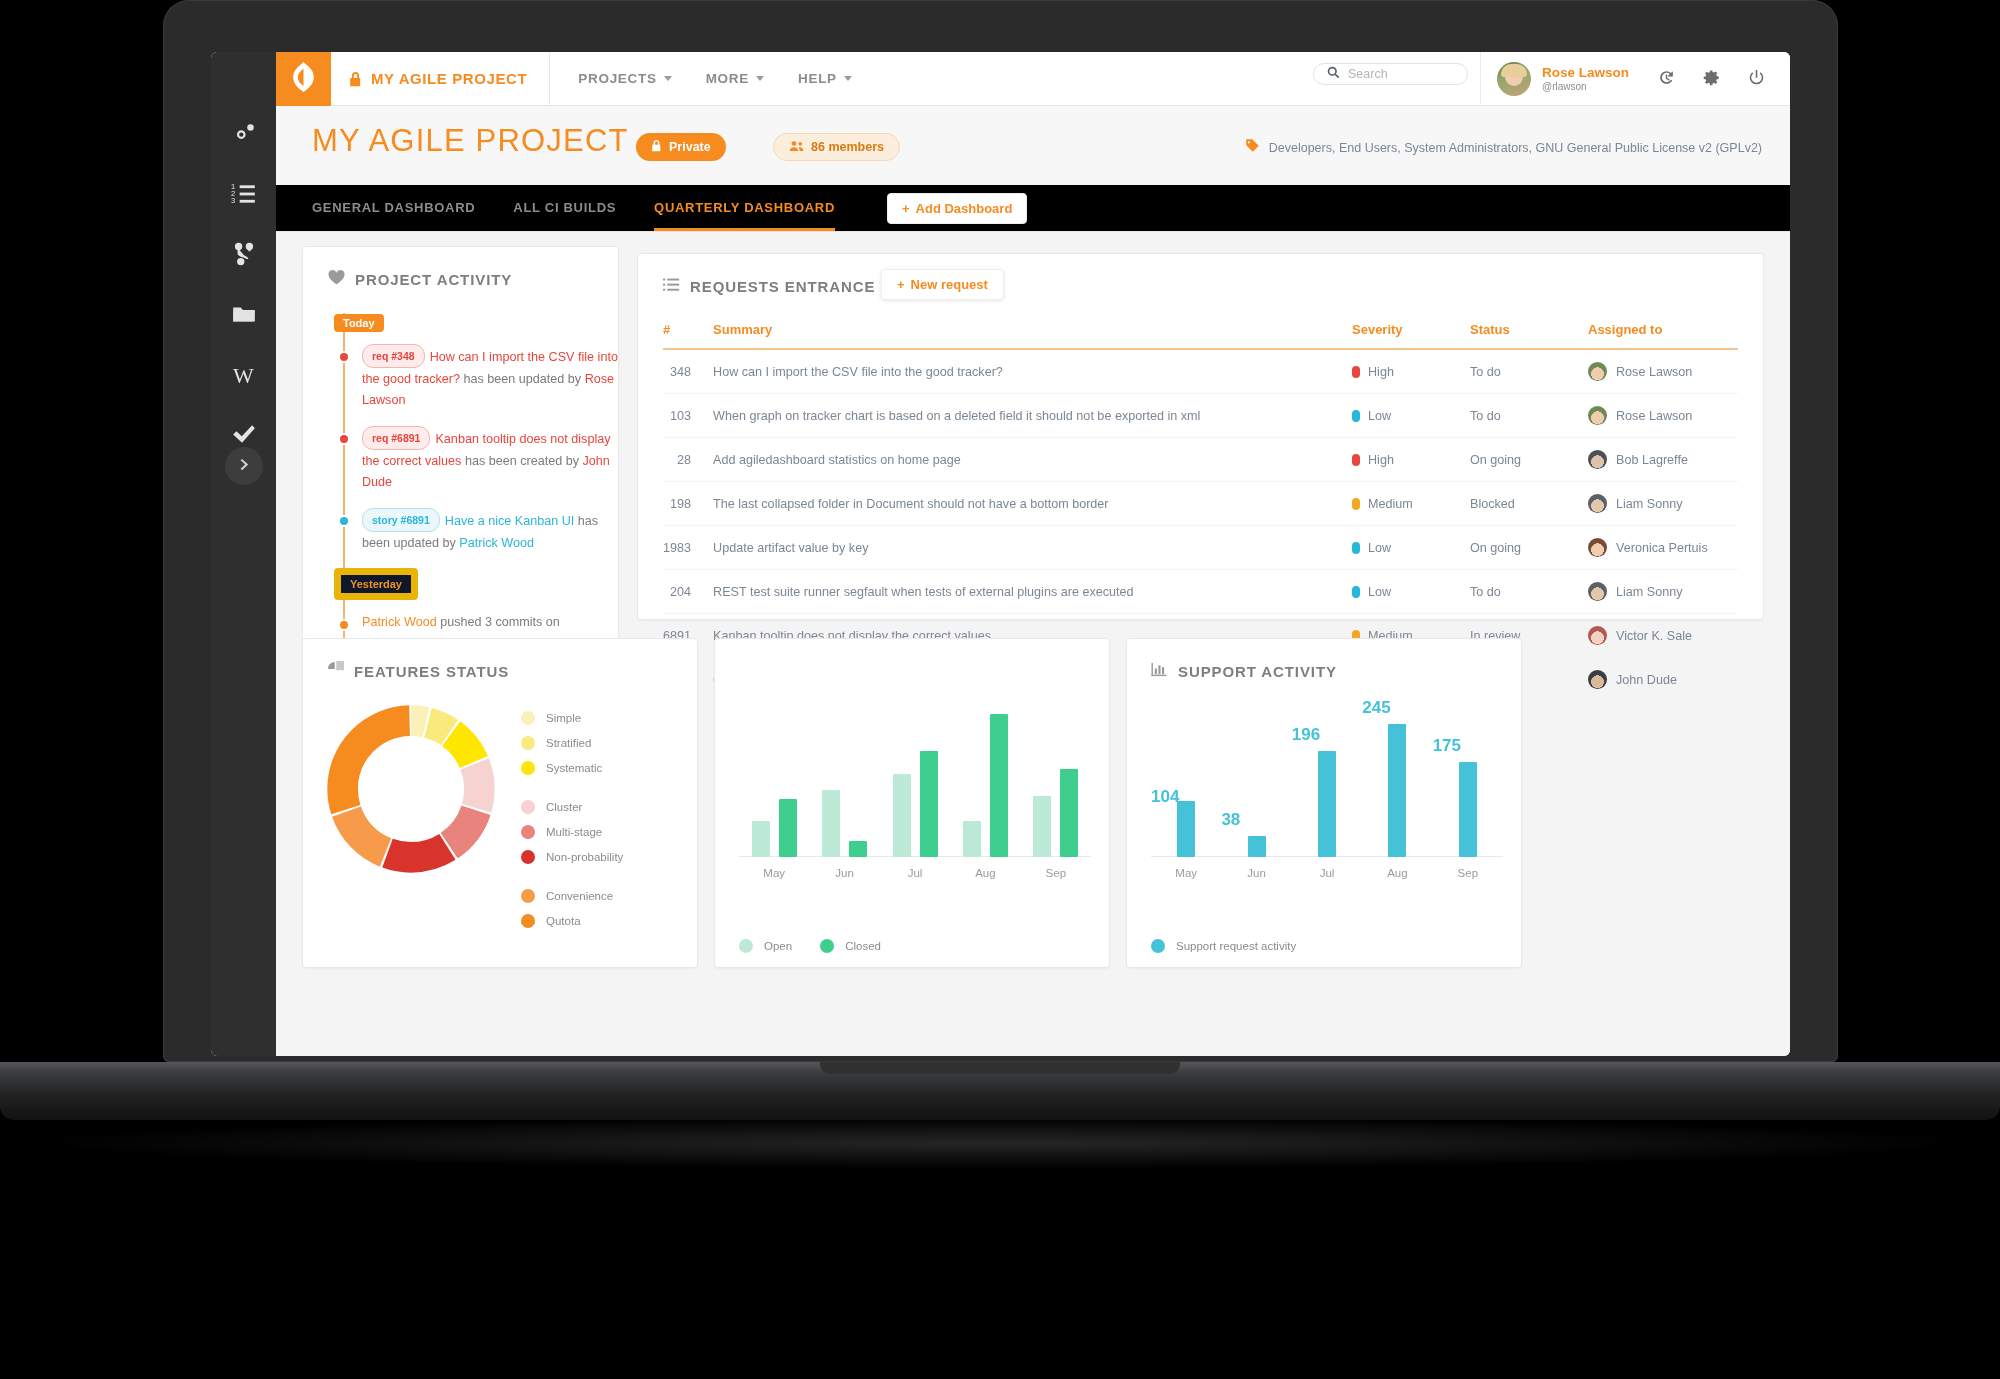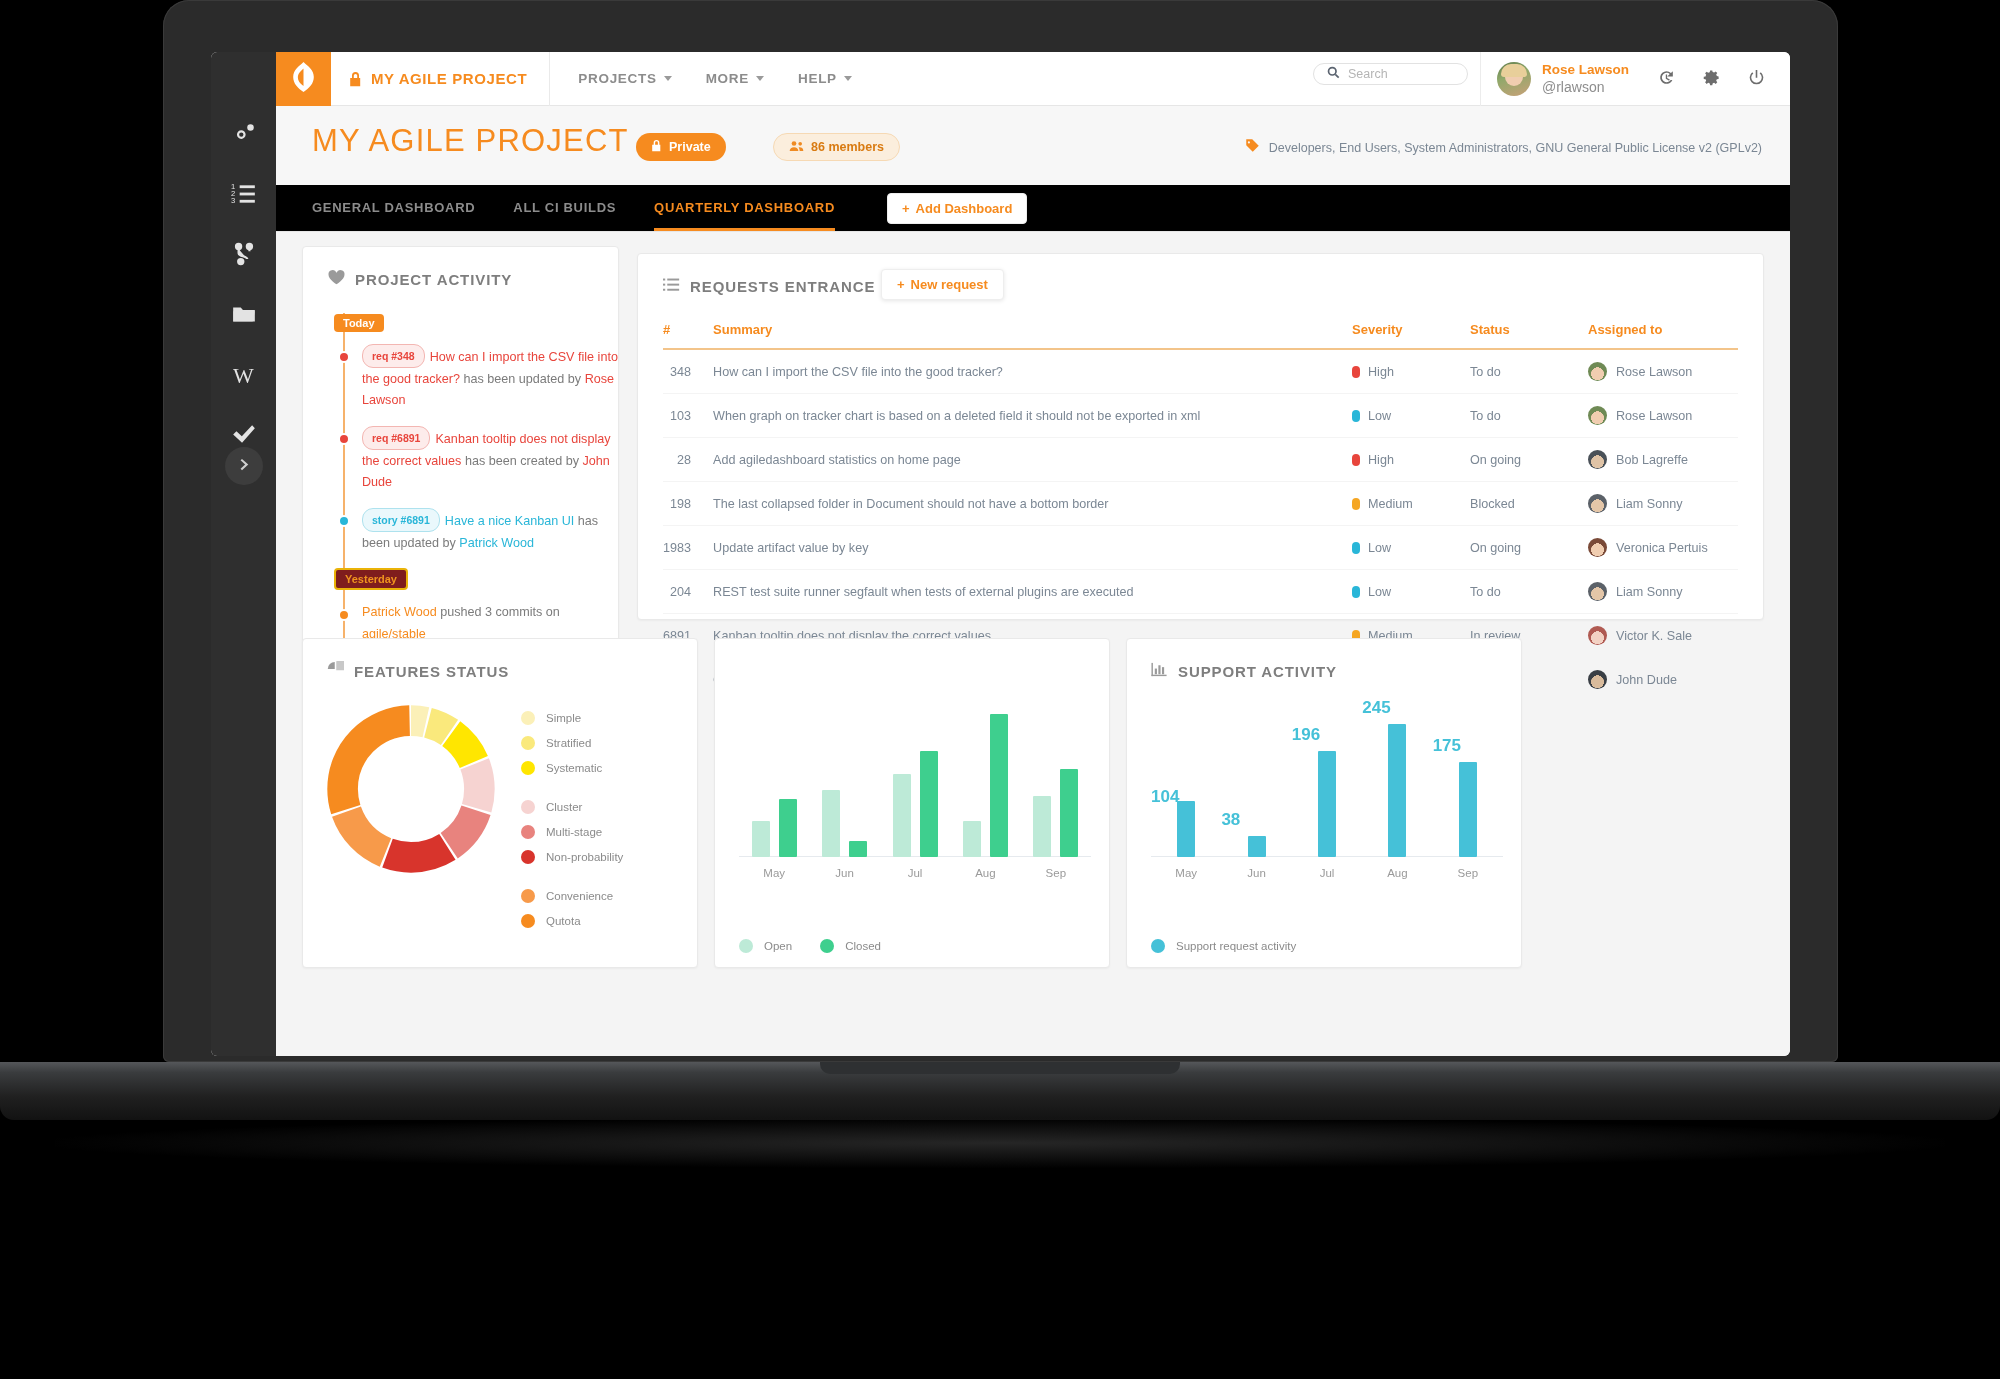--- a/index.html
+++ b/index.html
@@ -108,21 +108,21 @@
     border-left:1px solid #ececec; display:flex; align-items:center; padding-left:16px; gap:11px;
   }
   #avatar-top{
     width:34px;height:34px;border-radius:50%;overflow:hidden;flex:none;
     background:linear-gradient(160deg,#5e7a4a 0%, #8fa86a 40%, #c9a178 100%);
     position:relative;
   }
   #avatar-top:before{content:"";position:absolute;left:8px;top:6px;width:18px;height:18px;border-radius:50%;background:#f0cdb0;}
   #avatar-top:after{content:"";position:absolute;left:4px;top:2px;width:26px;height:13px;border-radius:13px 13px 4px 4px;background:#e8cf9a;}
   .uname{ font-size:13.5px;font-weight:700;color:#f68b1f;line-height:1.15; }
-  .uhandle{ font-size:14px;color:#8d8d8d;line-height:1.3; }
+  .uhandle{ font-size:10px;color:#8d8d8d;line-height:1.3; }
   .top-util{ display:flex; align-items:center; gap:26px; margin-left:auto; padding-right:24px; }
   .top-util svg{ width:19px;height:19px; fill:#6d6d6d; }
 
   
   #proj-head{
     position:absolute; left:65px; top:54px; right:0; height:79px; background:#f7f7f7;
   }
   #proj-title{
     position:absolute; left:36px; top:17px;
     font-size:31px; color:#f68b1f; letter-spacing:1.2px; font-weight:400;
@@ -186,21 +186,21 @@
   #timeline{ position:relative; margin:24px 0 0 31px; padding-left:0; }
   #timeline:before{
     content:""; position:absolute; left:9px; top:0; bottom:-40px; width:2px;
     background:#f6b26b;
   }
   .tl-chip{
     position:relative; display:inline-block; font-size:11px; font-weight:700;
     padding:3px 9px; border-radius:4px; margin-left:0; margin-bottom:12px;
   }
   .chip-today{ background:#f68b1f; color:#fff; }
-  .chip-yest{ background:#7f1d1d; color:#f0941f; border:2px solid #eab308; }
+  .chip-yest{ background:#0f172a; color:#f0941f; border:7px solid #eab308; }
   .tl-item{ position:relative; padding-left:28px; margin-bottom:14px; font-size:12.6px; line-height:1.72; color:#7b7b7b; }
   .tl-dot{
     position:absolute; left:4px; top:7px; width:12px; height:12px; border-radius:50%;
     border:2px solid #fff;
   }
   .d-red{background:#e8453c;} .d-blue{background:#29b6d8;} .d-orange{background:#f68b1f;} .d-pink{background:#e0479e;}
   .tag-pill{
     display:inline-block; font-size:10.5px; font-weight:700; padding:2px 9px;
     border-radius:11px; margin-right:5px; vertical-align:1px;
   }

